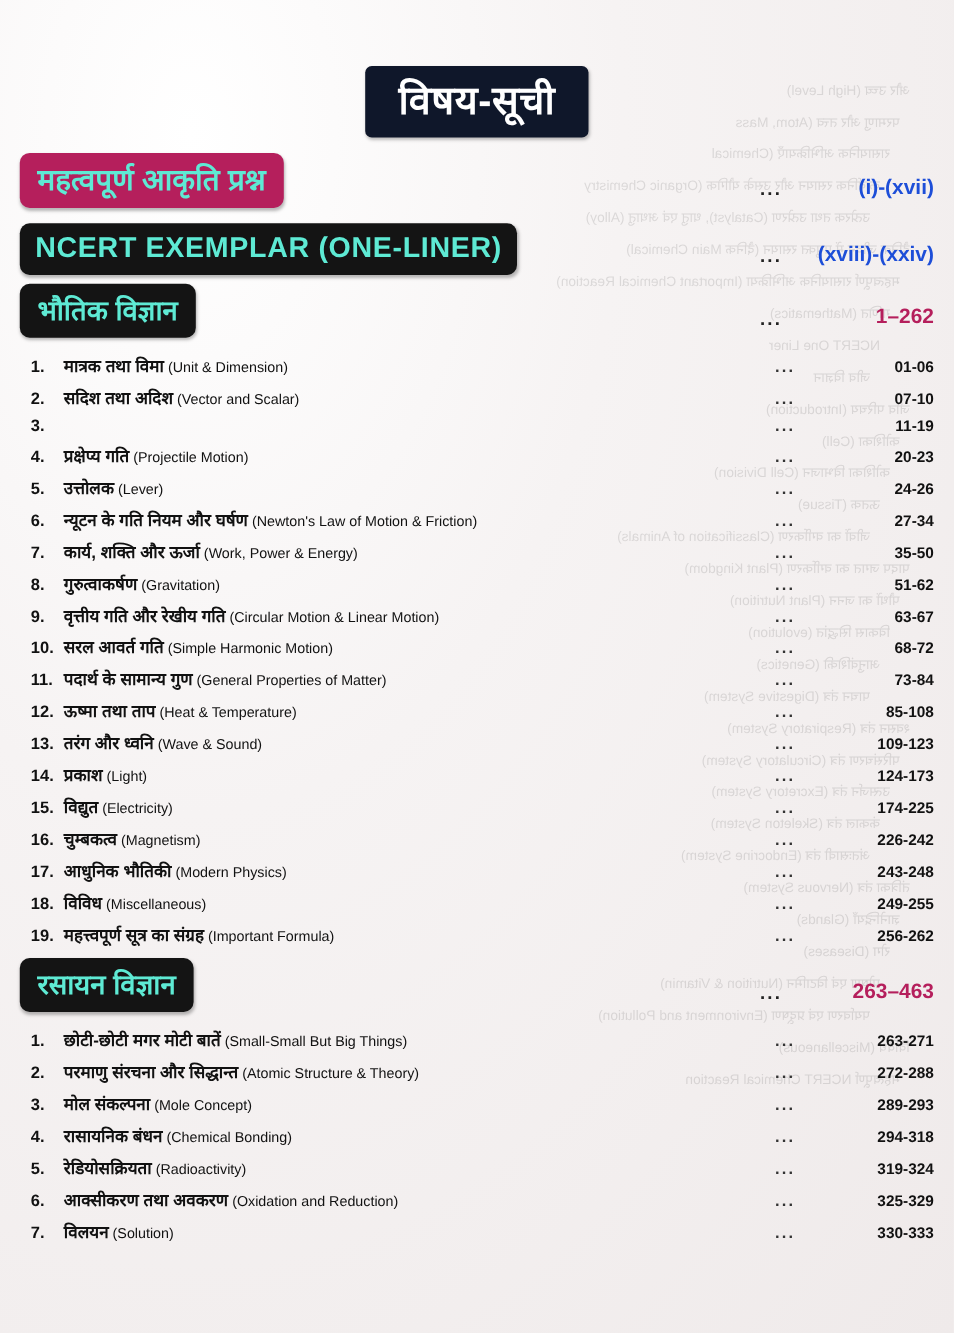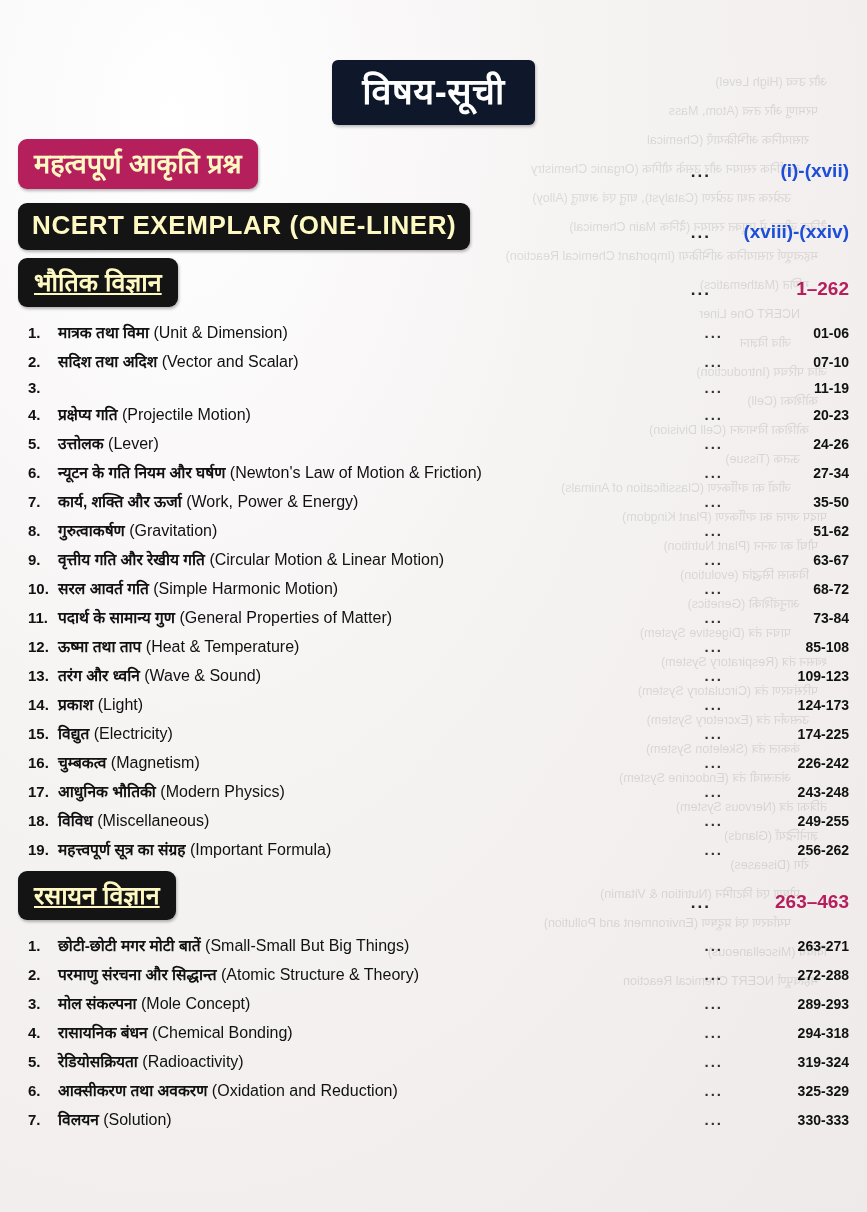--- a/index.html
+++ b/index.html
@@ -60,42 +60,41 @@
     box-shadow: 1px 2px 3px rgba(0,0,0,0.25);
   }
 
   
   .sec-row {
     display: flex;
     align-items: flex-end;
     margin-top: 14px;
   }
   .sec-badge {
-    color: #fef9c3;
+    color: #5eead4;
     font-weight: bold;
     border-radius: 9px;
     padding: 5px 16px 8px 16px;
     box-shadow: 1px 2px 3px rgba(0,0,0,0.28);
     white-space: nowrap;
   }
   .badge-pink {
     background: #b51f5c;
     font-size: 27px;
   }
   .badge-black {
     background: #141414;
     font-size: 26px;
     letter-spacing: 0.6px;
     padding: 7px 14px 9px 14px;
   }
   .badge-black-sm {
     background: #141414;
     font-size: 25px;
     padding: 6px 16px 9px 16px;
-    text-decoration: underline;
   }
   .sec-dots {
     flex: 1;
     text-align: right;
     font-size: 17px;
     font-weight: bold;
     letter-spacing: 2px;
     color: #222;
     padding: 0 10px 7px 0;
   }
@@ -129,21 +128,21 @@
   }
   .name {
     white-space: nowrap;
   }
   .name .hi {
     font-weight: bold;
     font-size: 15.5px;
     margin-top: 34px;
   }
   .name .en {
-    font-size: 16px;
+    font-size: 13px;
     text-align: center;
   }
   .dots {
     flex: 1;
     text-align: right;
     font-size: 15px;
     font-weight: bold;
     letter-spacing: 2px;
     color: #333;
     padding-right: 8px;

